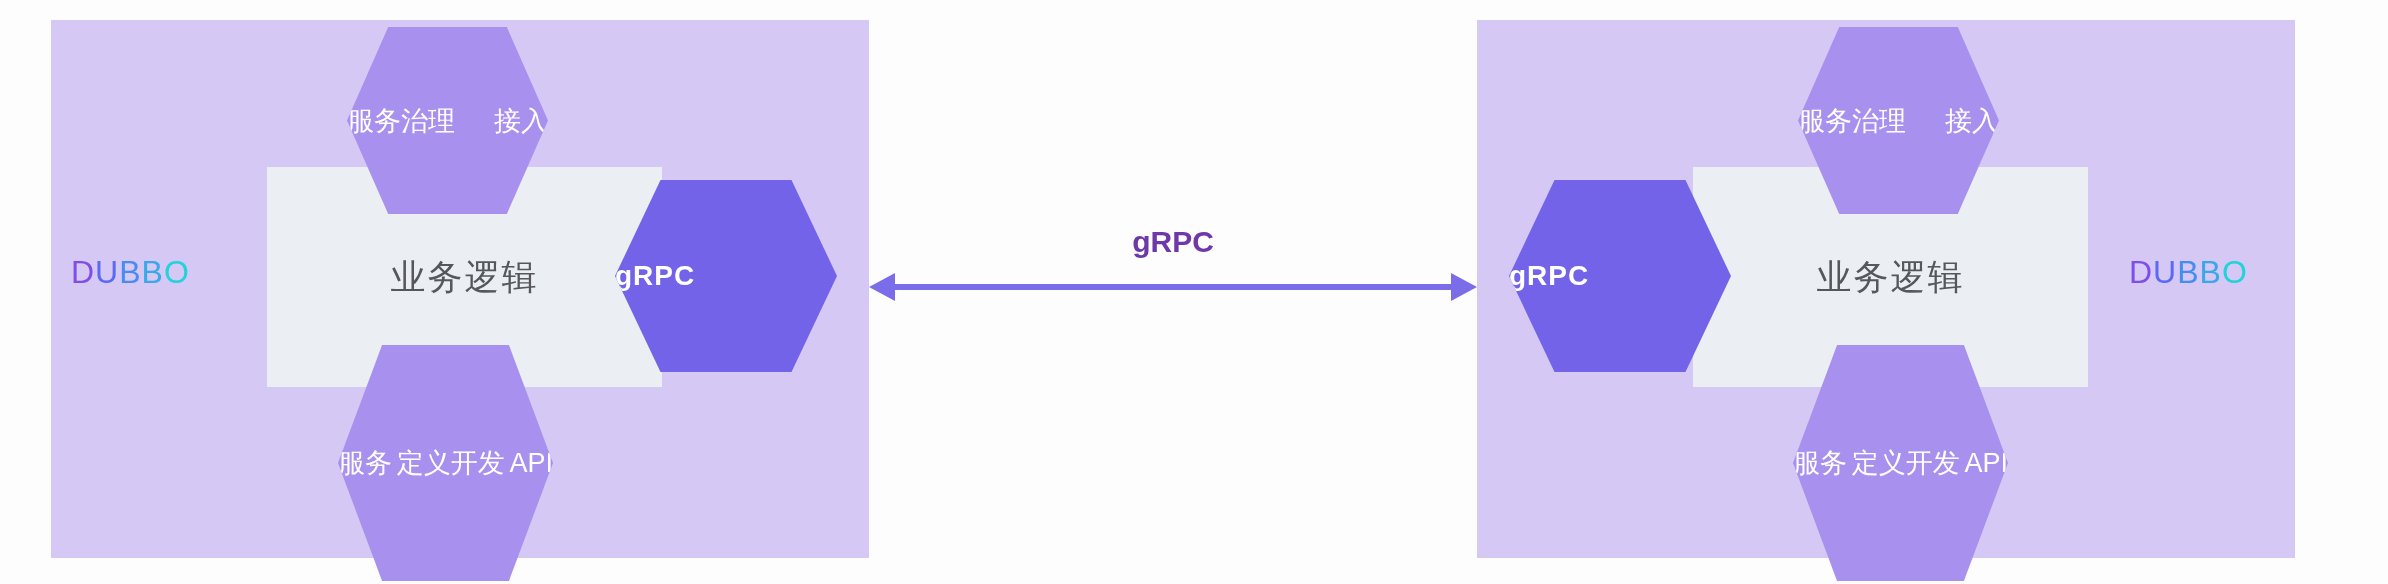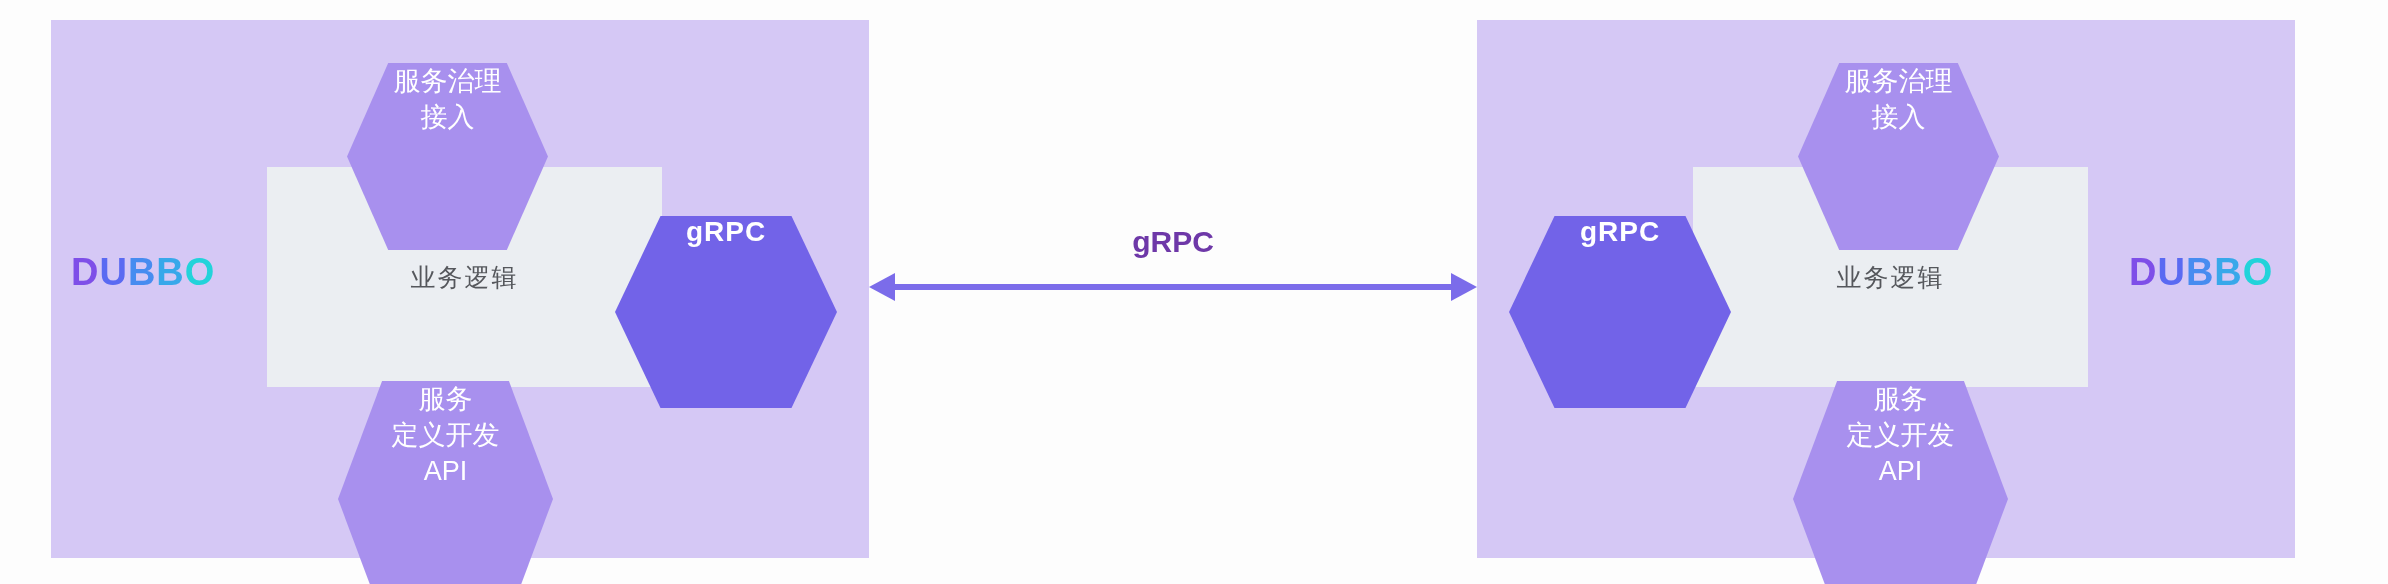--- a/index.html
+++ b/index.html
@@ -31,36 +31,34 @@
     top: 147px;
     width: 395px;
     height: 220px;
     background: var(--gray-box, #ebeef2);
     display: flex;
     align-items: center;
     justify-content: center;
     z-index: 1;
   }
   .biz-label {
-    font-size: 25px;
+    font-size: 35px;
     letter-spacing: 2px;
     color: var(--business-text, #55575c);
   }
 
   .hex {
     position: absolute;
     clip-path: polygon(20.5% 0%, 79.5% 0%, 100% 50%, 79.5% 100%, 20.5% 100%, 0% 50%);
     display: flex;
-    flex-direction: column;
     align-items: center;
-    justify-content: flex-start;
+    justify-content: space-between;
     text-align: center;
     z-index: 2;
     color: var(--hex-text, #ffffff);
-    margin-top: 36px;
   }
   .hex-light { background: var(--hex-light, #a890ee); }
   .hex-dark  { background: var(--hex-dark,  #7263e8); }
 
   .hex-top    { width: 201px; height: 187px; top: 7px; }
   .hex-bottom { width: 215px; height: 236px; top: 325px; }
   .hex-grpc   { width: 222px; height: 192px; top: 160px; }
 
   .panel.left  .hex-top    { left: 296px; }
   .panel.left  .hex-bottom { left: 287px; }
@@ -81,22 +79,22 @@
     font-weight: bold;
     letter-spacing: 1px;
   }
 
   .logo {
     position: absolute;
     top: 233px;
     width: 150px;
     height: 38px;
     line-height: 38px;
-    font-size: 38px;
-    font-weight: 700;
+    font-size: 32px;
+    font-weight: 400;
     letter-spacing: 1px;
     white-space: nowrap;
   }
   .panel.left  .logo { left: 20px; }
   .panel.right .logo { left: 652px; }
 
   .connector-label {
     position: absolute;
     left: 869px;
     top: 225px;

